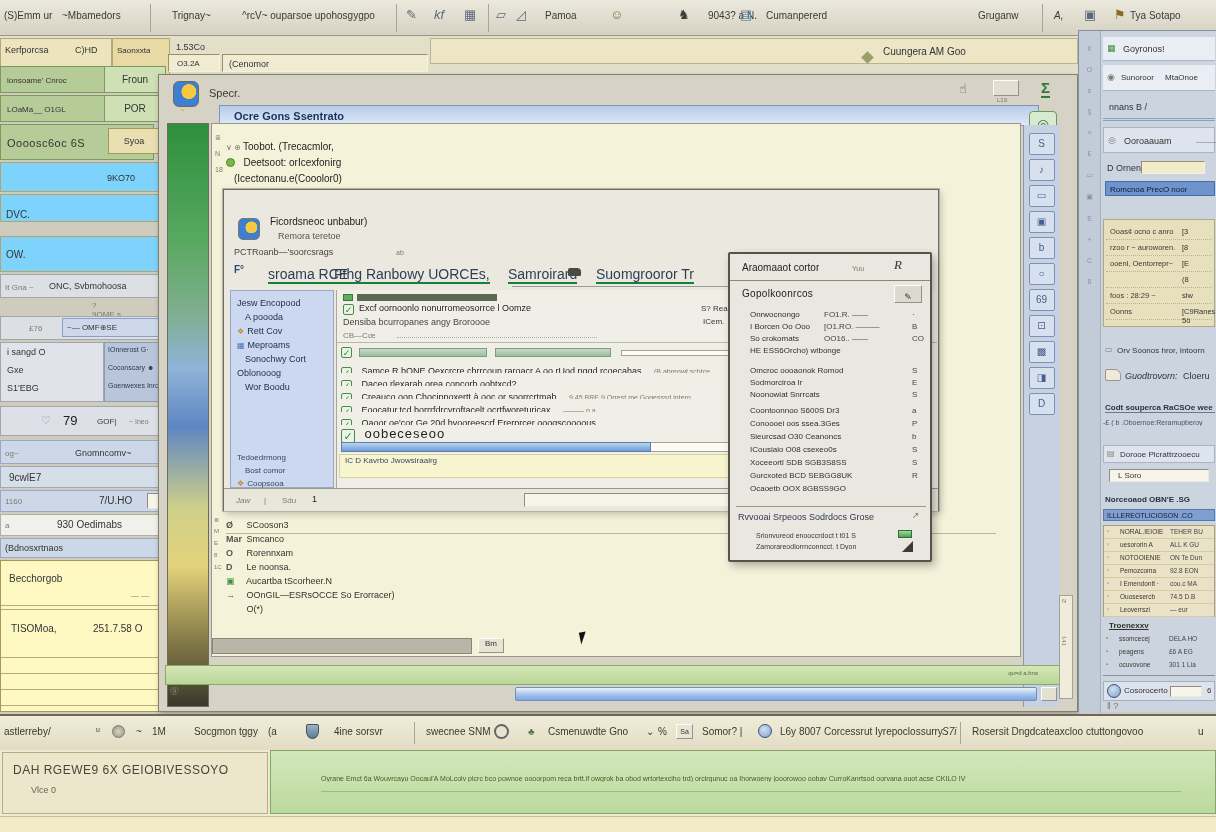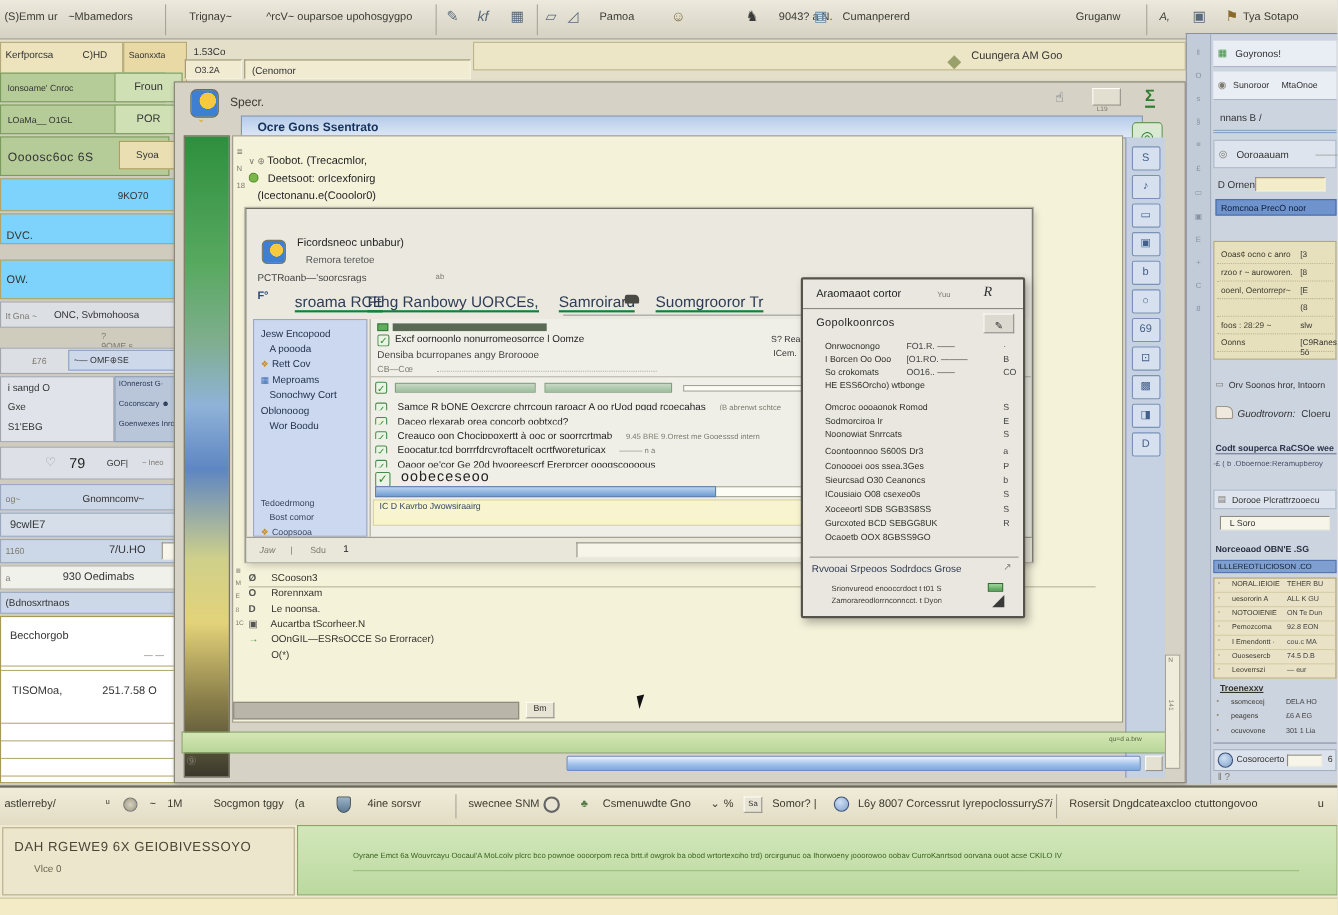--- a/index.html
+++ b/index.html
@@ -25,21 +25,21 @@
 
 .grow{background:#b5cc98;border:1px solid #7d9a5e}
 .gval{background:#cfe0b4;border:1px solid #7d9a5e;text-align:center}
 .brow{background:#7dd3fc;border:1px solid #b3a468}
 .grayrow{background:#dcdfe4;border:1px solid #a3a7ad}
 .blrowA{background:#ccd7e7;border:1px solid #9aa8c0}
 .blrowB{background:#d5dee9;border:1px solid #9aa8c0}
 .whrow{background:#f1f1ec;border:1px solid #b0b0a6}
 .dualL{background:#e0e4ea;border:1px solid #a3a7ad}
 .dualR{background:#b9c6da;border:1px solid #8c9cb5}
-.botbox{background:#ffffff;border:1px solid #a89858}
+.botbox{background:#fef9c3;border:1px solid #a89858}
 .hr{background:#b8ab7a;height:1px}
 
 .win{left:158px;top:74px;width:920px;height:638px;background:#d6d2c5;border:1px solid #82806f;box-shadow:1px 2px 5px rgba(0,0,0,.25)}
 .titlebar{background:linear-gradient(#b7cce9,#dfe9f7);border:1px solid #7d96bd;color:#16335e;font-weight:bold}
 .content{background:#f5f2da;border:1px solid #9a9788}
 .appico{width:26px;height:26px;border-radius:6px;background:radial-gradient(circle at 62% 40%,#f6c93e 0 35%,#3f7fd2 37%);border:1px solid #6a6a5a}
 .dlgico{width:22px;height:22px;border-radius:5px;background:radial-gradient(circle at 62% 42%,#f6c93e 0 34%,#3f7fd2 36%);border:1px solid #77776a}
 .gbtn{background:#d9ead2;border:1px solid #6a9a5e;border-radius:4px;color:#2f7d36;text-align:center;font-size:14px;line-height:24px}
 .lstrip{background:linear-gradient(180deg,#2e8f3e 0%,#58a960 20%,#7fae8e 32%,#8fb3d8 42%,#5e86c2 52%,#cfd08a 66%,#e3d27a 76%,#8a7f4a 88%,#3a382c 100%);border:1px solid #6f6d5e}
 .rstrip{background:#c6d1e2;border-left:1px solid #8a97ad;padding-top:4px}
@@ -307,20 +307,24 @@
       <span class="abs t6 dim" style="left:2px;top:404px">M</span>
       <span class="abs t6 dim" style="left:2px;top:416px">E</span>
       <span class="abs t6 dim" style="left:2px;top:428px">8</span>
       <span class="abs t6 dim" style="left:2px;top:440px">1C</span>
 
       <div class="abs" style="left:14px;top:396px;width:780px">
 
       <div class="lrow">
           <span class="pfx">Ø</span>
           <span>SCooson3</span>
+        </div>
+          <div class="lrow">
+          <span class="pfx">Mar</span>
+          <span>Smcanco</span>
         </div>
           <div class="lrow">
           <span class="pfx">O</span>
           <span>Rorennxam</span>
         </div>
           <div class="lrow">
           <span class="pfx">D</span>
           <span>Le noonsa.</span>
         </div>
           <div class="lrow">

